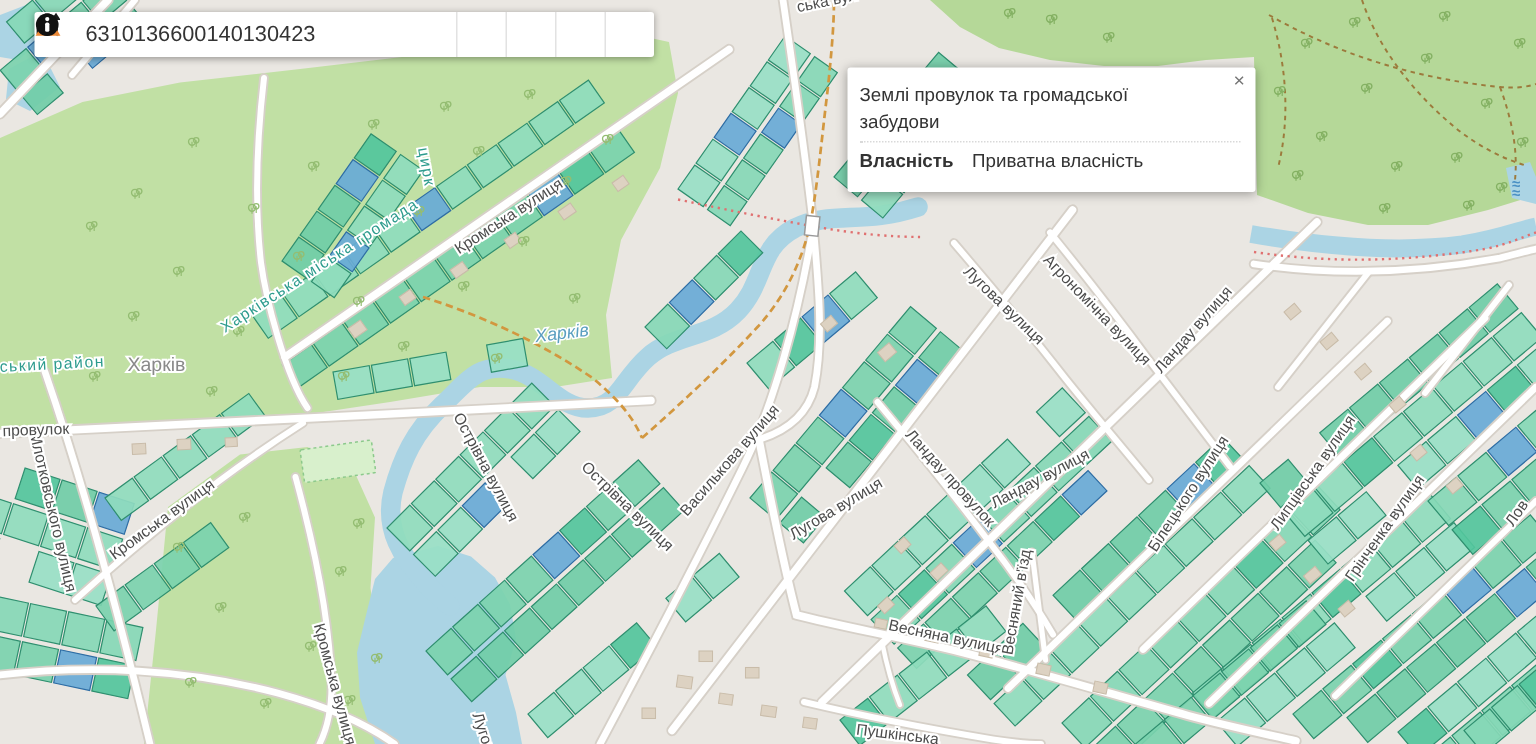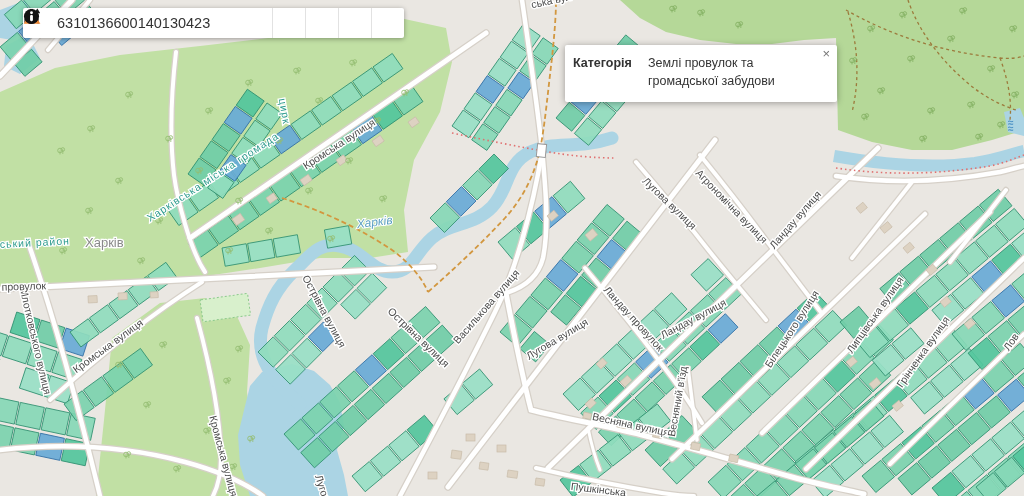--- a/index.html
+++ b/index.html
@@ -1,20 +1,20 @@
 <!DOCTYPE html>
 <html><head>
 <meta charset="utf-8">
 <style>
   html,body{margin:0;padding:0;background:#555;}
   .stage{position:relative;width:1024px;height:496px;overflow:hidden;background:#eae7e2;
          font-family:"Liberation Sans",sans-serif;}
   svg{position:absolute;left:0;top:0;}
   
-  .searchbar{position:absolute;left:23px;top:8px;width:381px;height:30px;background:#fff;
+  .searchbar{position:absolute;left:23px;top:8px;width:413px;height:30px;background:#fff;
              border-radius:2px;box-shadow:0 1px 5px rgba(0,0,0,.35);display:flex;align-items:center;}
   .searchbar .mag{width:34px;display:flex;justify-content:center;align-items:center;flex:0 0 auto;}
   .searchbar input{flex:1 1 auto;border:0;outline:0;font-family:"Liberation Sans",sans-serif;
                    font-size:14.5px;color:#333;background:transparent;min-width:0;padding:0;}
   .toolbtns{display:flex;flex:0 0 auto;height:100%;align-items:stretch;}
   .toolbtn{width:32px;display:flex;align-items:center;justify-content:center;cursor:pointer;
            border-left:1px solid #e2e2e2;}
   
   .popup{position:absolute;left:565px;top:45px;width:272px;background:#fff;border-radius:2px;
          box-shadow:0 1px 7px rgba(0,0,0,.35);padding:6px 10px 8px 8px;box-sizing:border-box;
@@ -850,17 +850,20 @@
           <circle cx="0" cy="-4" r="1.5" fill="#fff"></circle>
           <rect x="-1.5" y="-1.6" width="3" height="6.6" rx="1.2" fill="#fff"></rect>
         </svg>
       </span>
     </div>
   </div>
 
   <div class="popup">
     <span class="close">×</span>
     <div class="prow">
-      <span class="plabel">Категорія</span>
       <span class="pvalue">Землі провулок та громадської забудови</span>
+    </div>
+    <div class="prow">
+      <span class="plabel">Власність</span>
+      <span class="pvalue">Приватна власність</span>
     </div>
   </div>
 </div>
 
 </body></html>

